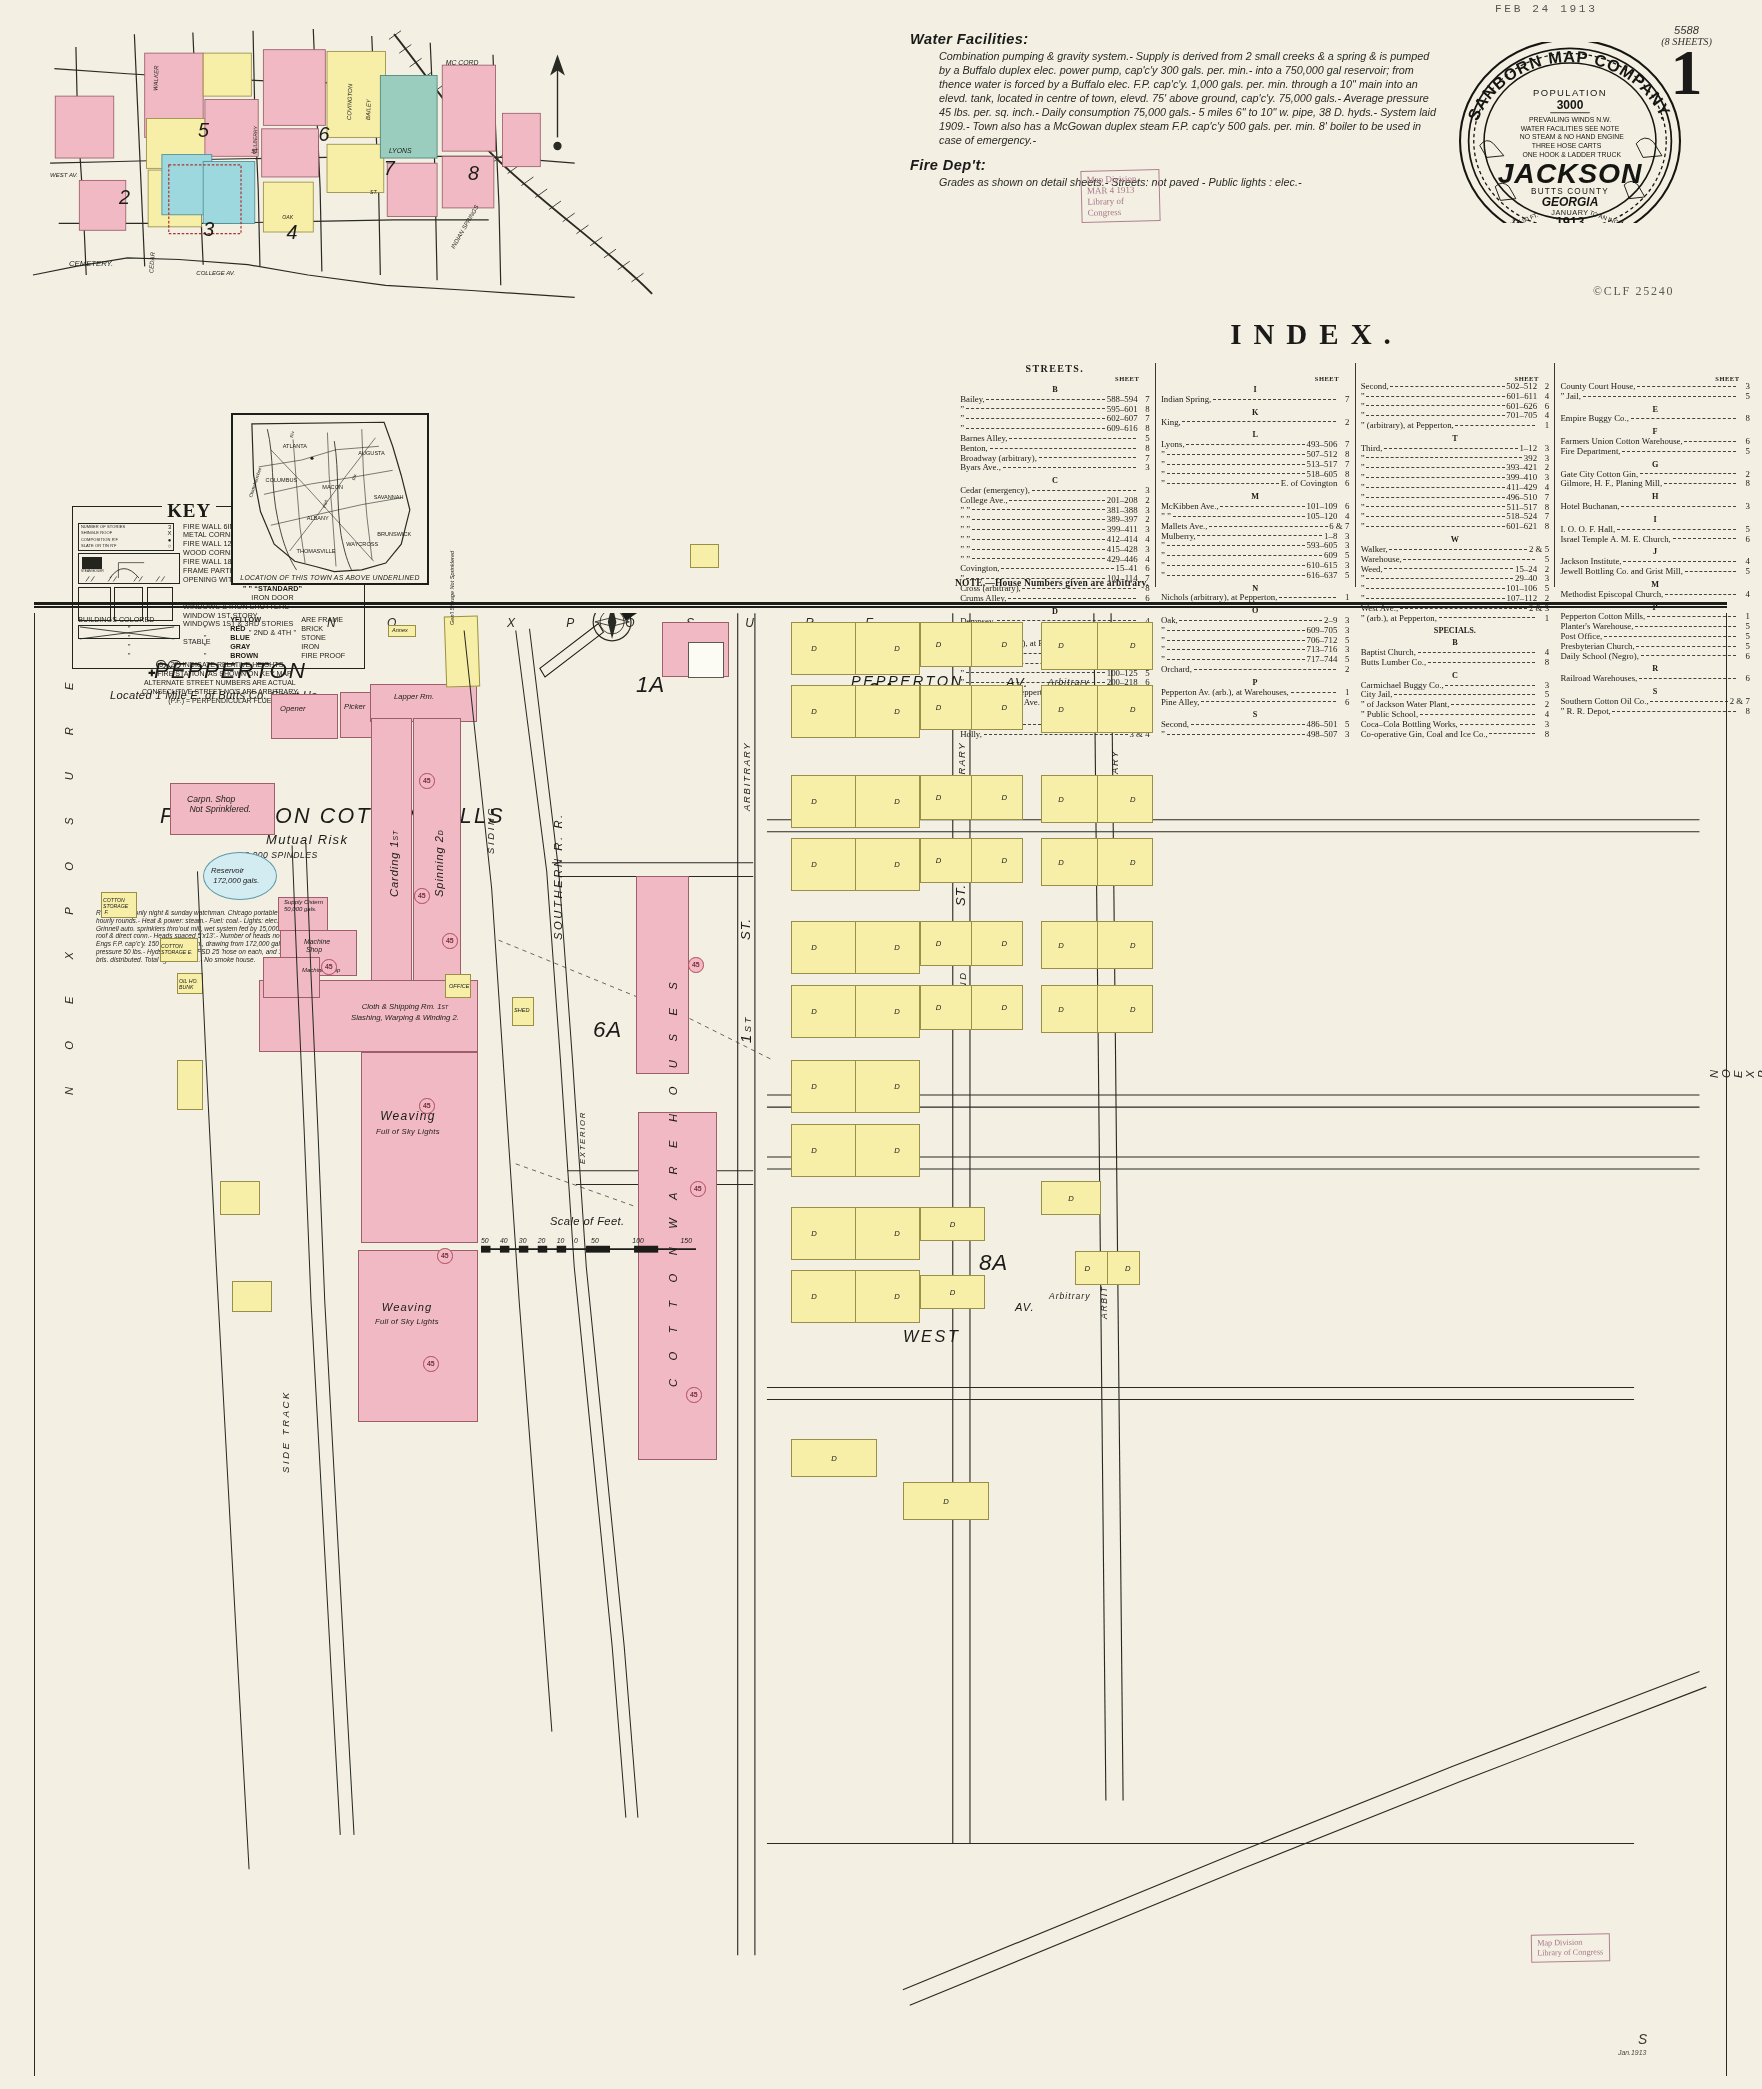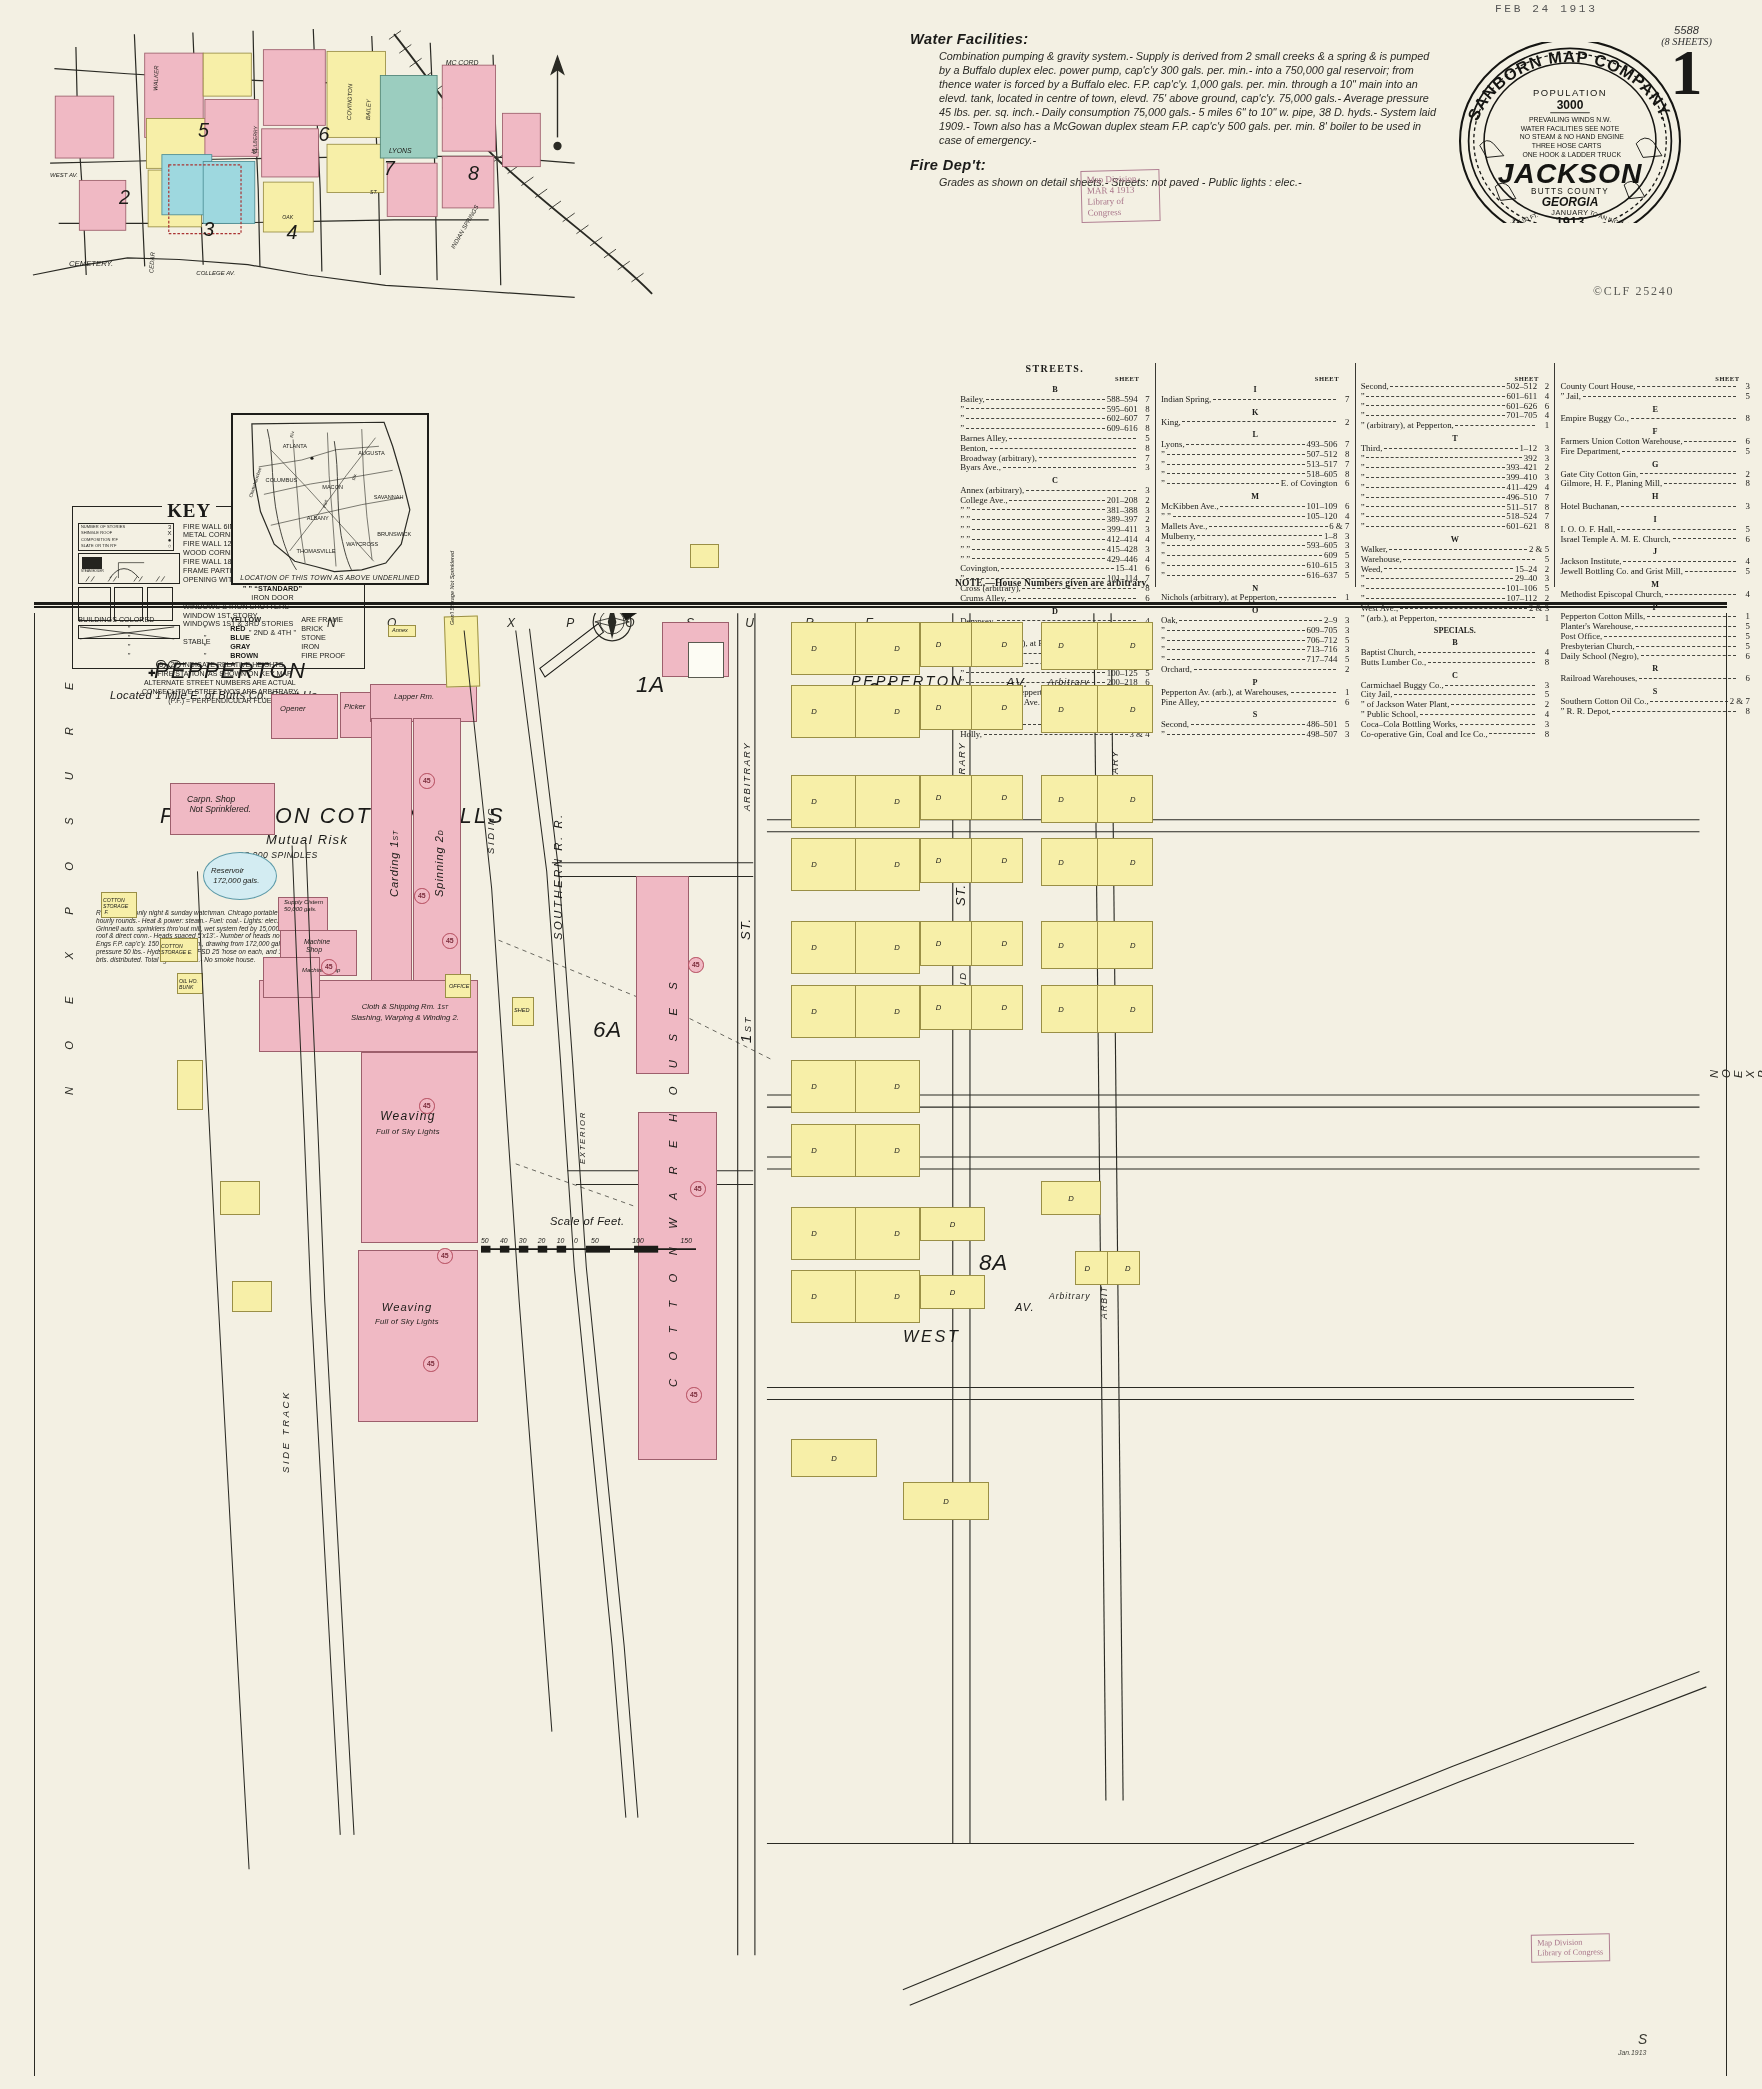--- a/index.html
+++ b/index.html
@@ -353,20 +353,21 @@
       </svg>
     </div>
     <div id="copyrightline">©CLF 25240</div>
 
     <div class="loc-stamp" id="locstamp-top">
       <div>Map Division,</div>
       <div>MAR  4  1913</div>
       <div>Library of Congress</div>
     </div>
 
+    <div id="index-title">INDEX.</div>
     <div id="index-grid">
         <div class="idx-col c1">
           <div class="idx-head">STREETS.</div>
           <div class="idx-sheet-lbl">SHEET</div>
           <div class="idx-letter">B</div>
           <div class="idx-row">
             <span class="idx-name">Bailey,</span>
             <span class="idx-dots"></span>
             <span class="idx-num">588–594</span>
             <span class="idx-sh">7</span>
@@ -408,21 +409,21 @@
             <span class="idx-sh">7</span>
           </div>
           <div class="idx-row">
             <span class="idx-name">Byars Ave.,</span>
             <span class="idx-dots"></span>
             <span class="idx-num"></span>
             <span class="idx-sh">3</span>
           </div>
           <div class="idx-letter">C</div>
           <div class="idx-row">
-            <span class="idx-name">Annex (arbitrary),</span>
+            <span class="idx-name">Cedar (emergency),</span>
             <span class="idx-dots"></span>
             <span class="idx-num"></span>
             <span class="idx-sh">3</span>
           </div>
           <div class="idx-row">
             <span class="idx-name">College Ave.,</span>
             <span class="idx-dots"></span>
             <span class="idx-num">201–208</span>
             <span class="idx-sh">2</span>
           </div>

